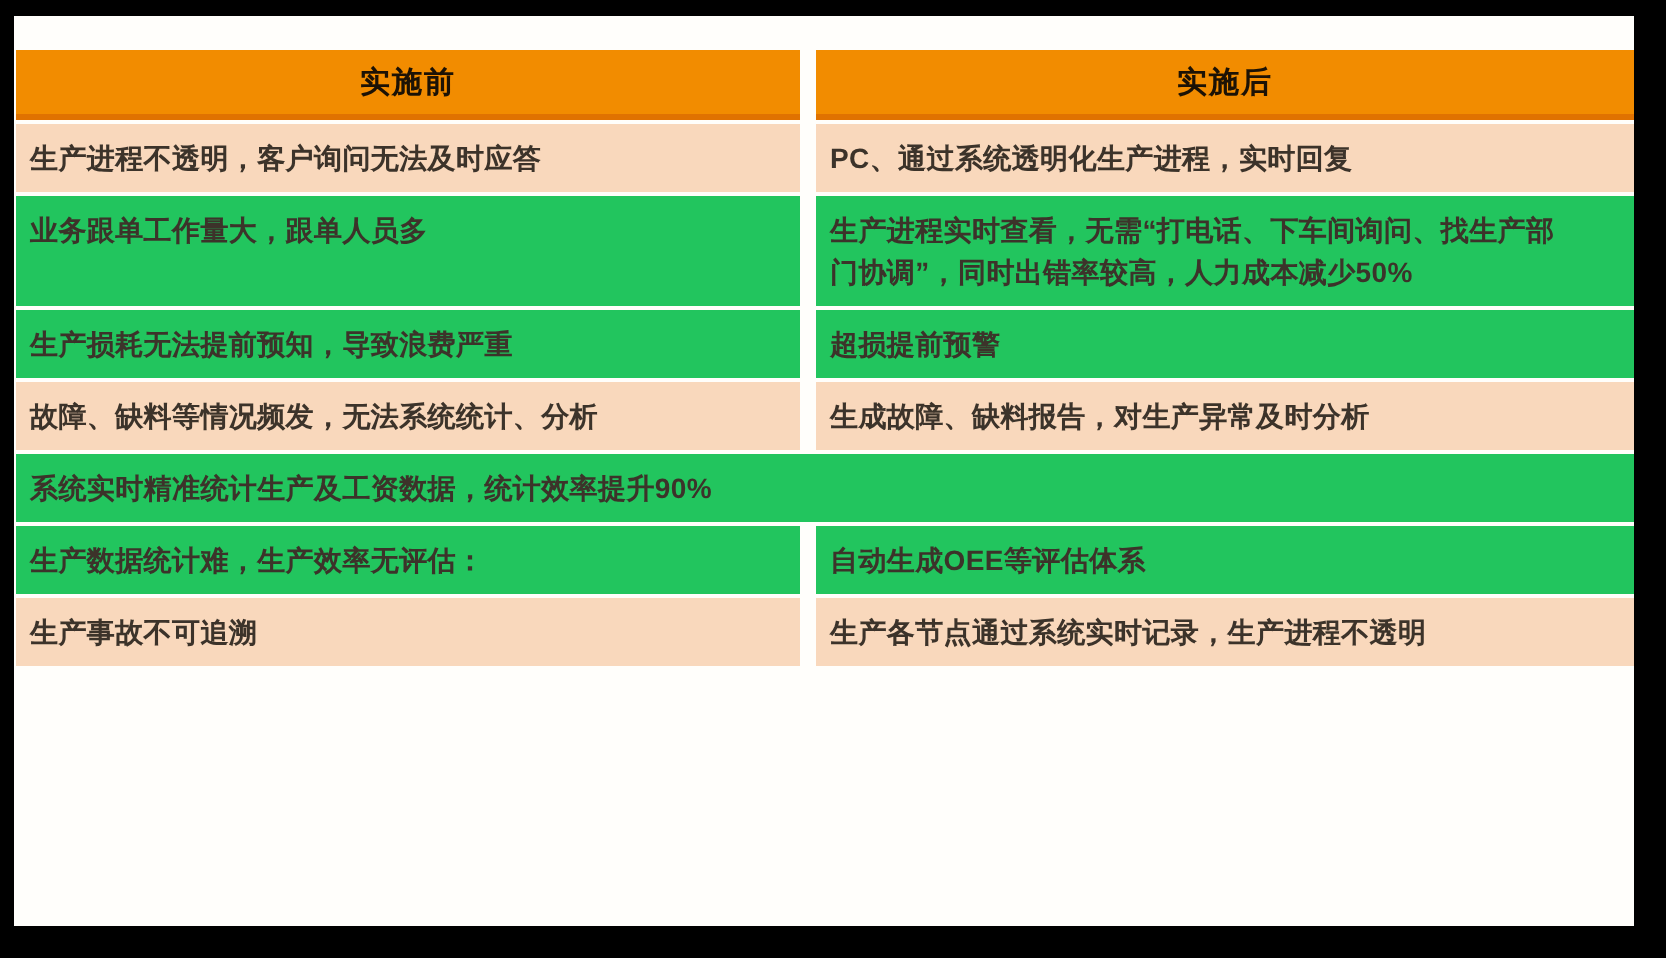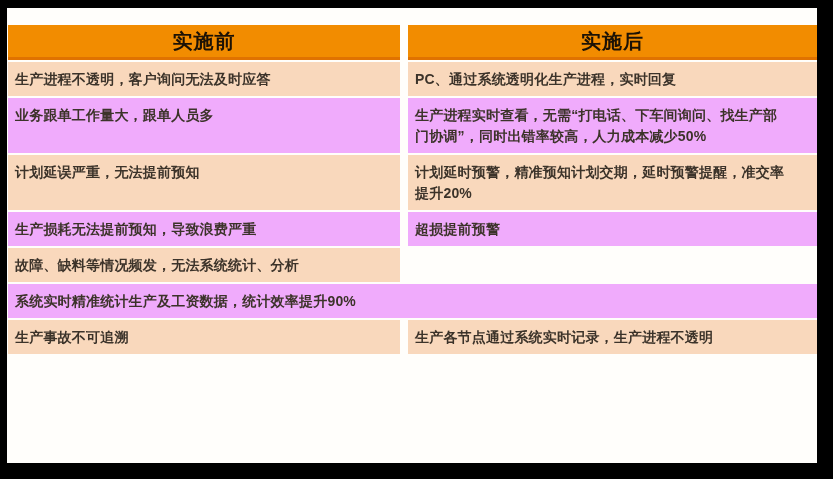--- a/index.html
+++ b/index.html
@@ -33,26 +33,26 @@
     font-weight: 600;
     color: #3c332a;
     padding: 7px 28px 6px 7px;
     box-sizing: border-box;
     min-height: 34px;
     letter-spacing: 0.2px;
   }
   .cell.left  { width: 392px; flex: 0 0 392px; }
   .cell.right { flex: 1 1 auto; }
   .row.dark  .cell { background: #f9d8bc; }
-  .row.light .cell { background: #f0abfc; }
+  .row.light .cell { background: #22c55e; }
   .row.header .cell {
     background: #f28c00;
     border-bottom: 3px solid #e07200;
     color: #1c1205;
-    font-size: 20px;
+    font-size: 15px;
     font-weight: bold;
     height: 35px;
     min-height: 35px;
     padding: 16px;
     display: flex;
     align-items: center;
     justify-content: center;
     letter-spacing: 1px;
   }
 </style>
@@ -70,39 +70,40 @@
     <div class="row dark">
       <div class="cell left">生产进程不透明，客户询问无法及时应答</div>
       <div class="cell right">PC、通过系统透明化生产进程，实时回复</div>
     </div>
 
     <div class="row light">
       <div class="cell left">业务跟单工作量大，跟单人员多</div>
       <div class="cell right">生产进程实时查看，无需“打电话、下车间询问、找生产部门协调”，同时出错率较高，人力成本减少50%</div>
     </div>
 
-    <div class="row dark">
-      <div class="cell left">计划延误严重，无法提前预知</div>
-      <div class="cell right">计划延时预警，精准预知计划交期，延时预警提醒，准交率提升20%</div>
-    </div>
 
     <div class="row light">
       <div class="cell left">生产损耗无法提前预知，导致浪费严重</div>
       <div class="cell right">超损提前预警</div>
     </div>
 
     <div class="row dark">
       <div class="cell left">故障、缺料等情况频发，无法系统统计、分析</div>
+      <div class="cell right">生成故障、缺料报告，对生产异常及时分析</div>
     </div>
 
     <div class="row light">
       <div class="cell right">系统实时精准统计生产及工资数据，统计效率提升90%</div>
     </div>
 
 
+    <div class="row light">
+      <div class="cell left">生产数据统计难，生产效率无评估：</div>
+      <div class="cell right">自动生成OEE等评估体系</div>
+    </div>
 
     <div class="row dark">
       <div class="cell left">生产事故不可追溯</div>
       <div class="cell right">生产各节点通过系统实时记录，生产进程不透明</div>
     </div>
 
   </div>
 </div>
 
 </body></html>

